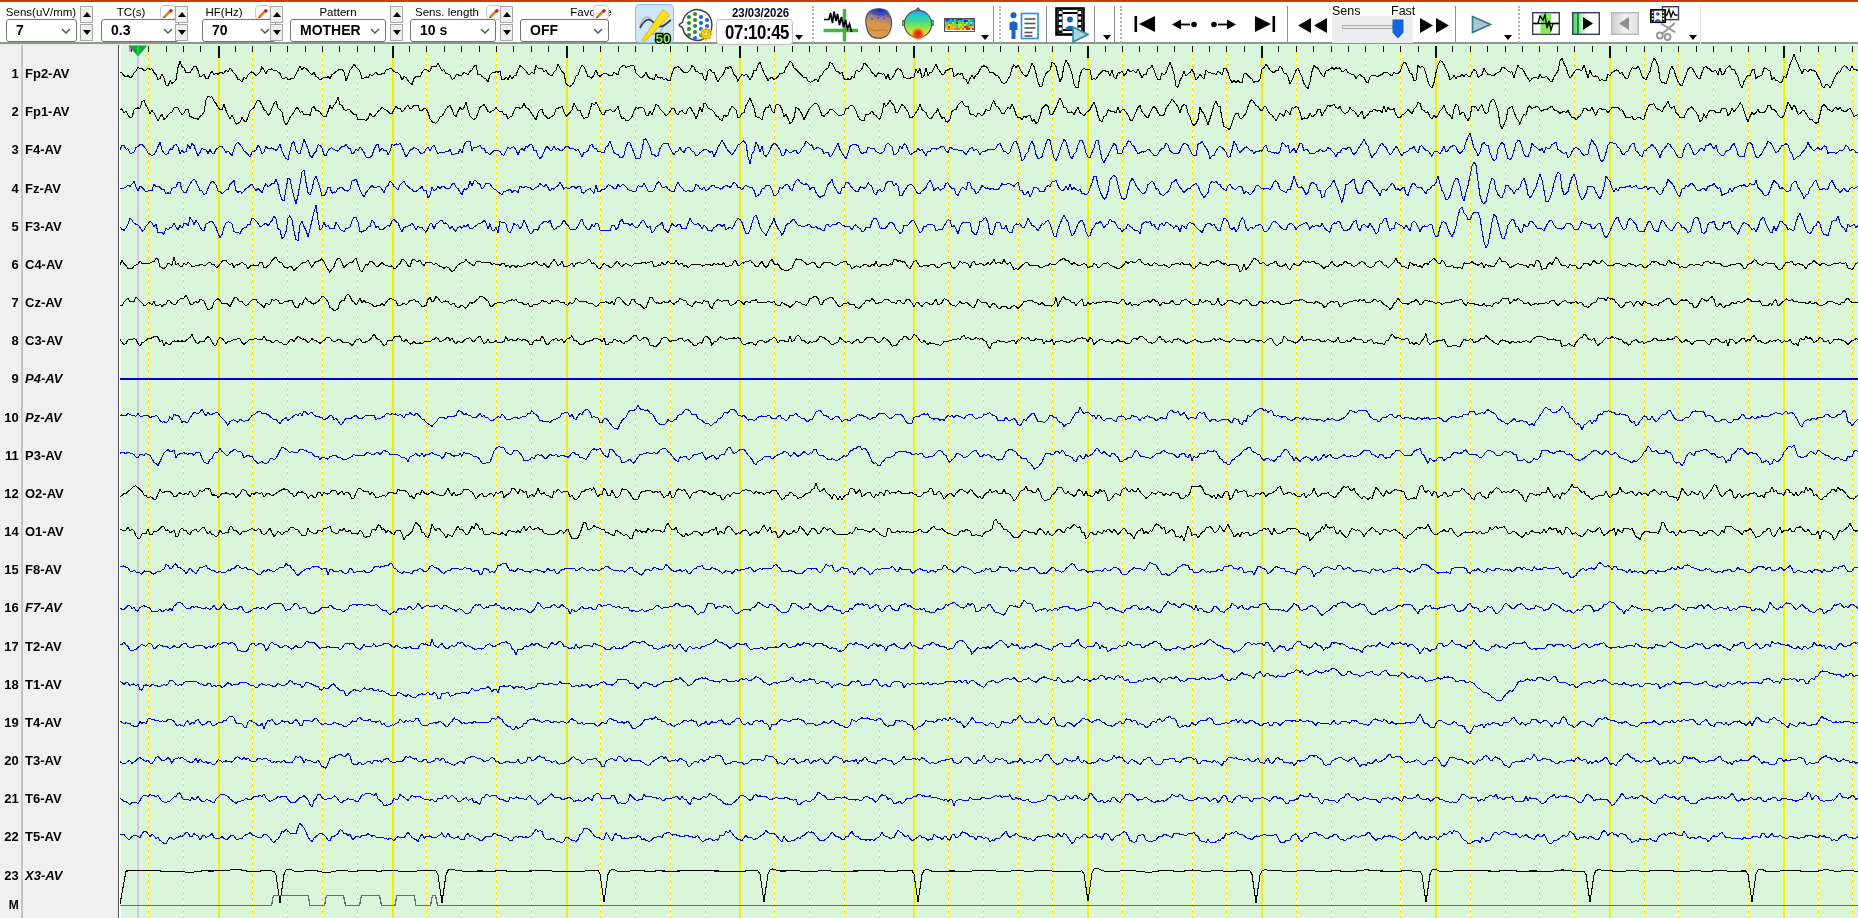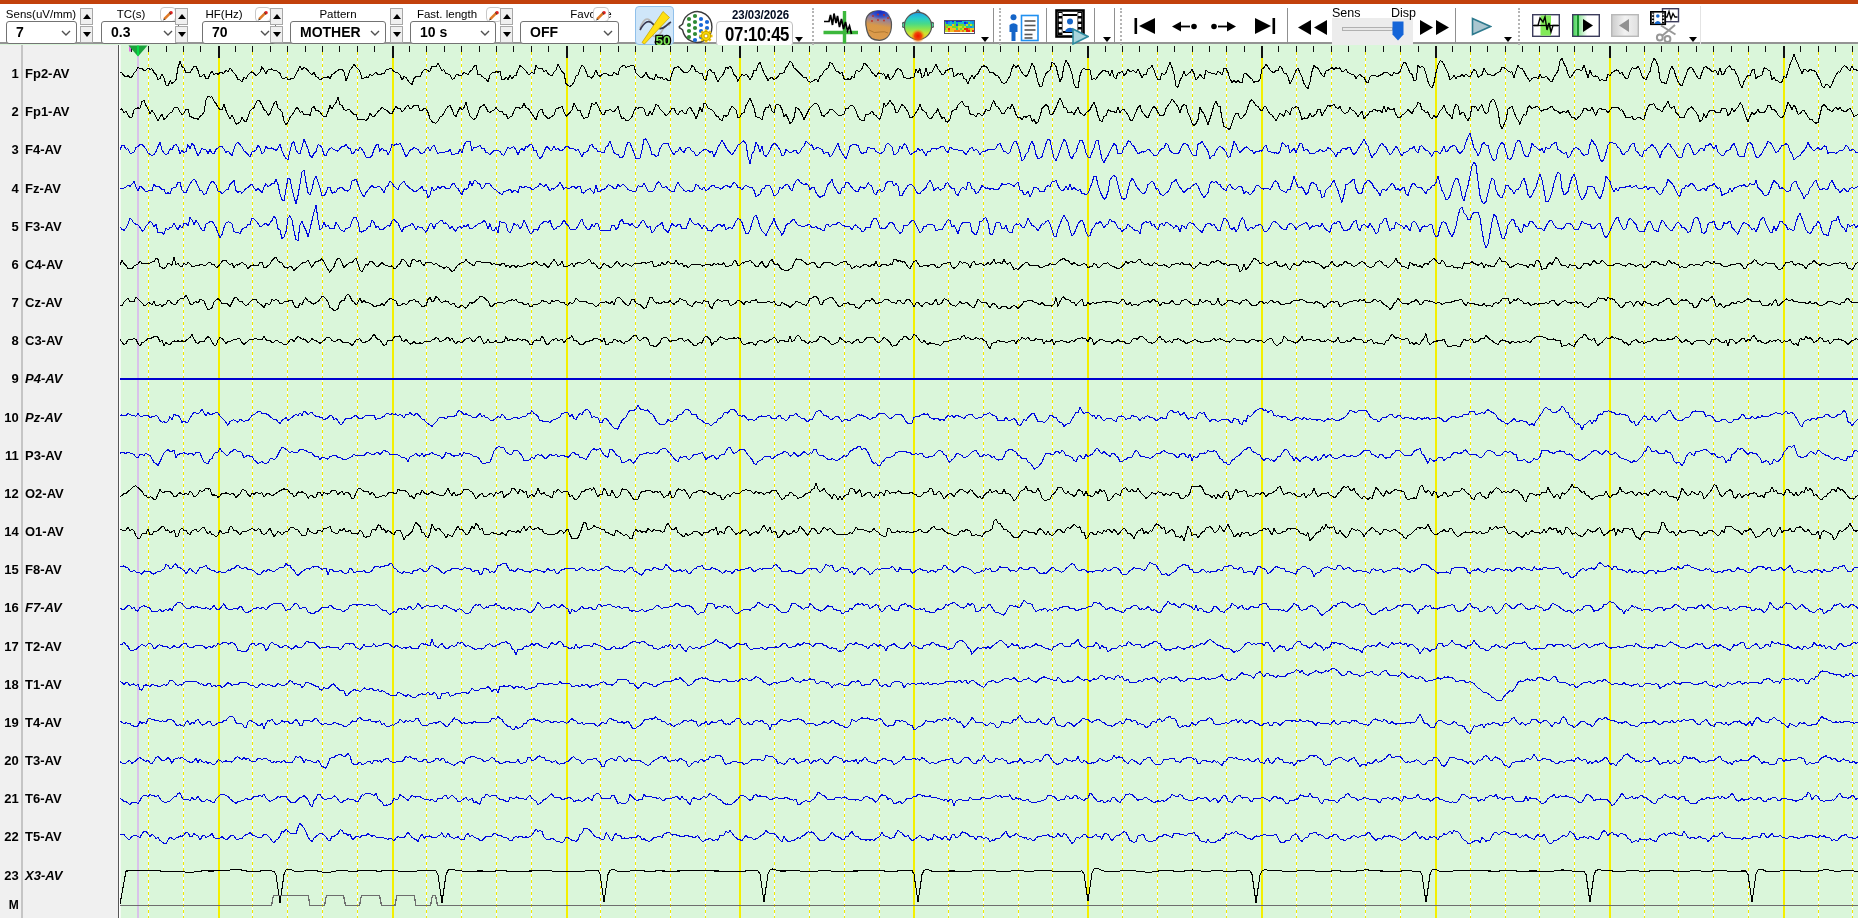--- a/index.html
+++ b/index.html
@@ -1,14 +1,14 @@
 <!DOCTYPE html>
 <html><head><meta charset="utf-8"><style>
 html,body{margin:0;padding:0;width:1858px;height:918px;overflow:hidden;background:#daf6da;font-family:"Liberation Sans",sans-serif;}
-#toolbar{position:absolute;left:0;top:0;width:1858px;height:44px;background:#ffffff;border-bottom:2px solid #949494;box-sizing:border-box;border-top:4px solid #c2410c;}
+#toolbar{position:absolute;left:0;top:0;width:1858px;height:44px;background:#ffffff;border-bottom:2px solid #949494;box-sizing:border-box;border-top:2px solid #c2410c;}
 .tlab{position:absolute;top:3.5px;font-size:11.5px;color:#000;text-align:center;white-space:nowrap;}
 .combo{position:absolute;top:17px;height:23px;background:#fff;border:1px solid #737373;border-radius:3px;box-sizing:border-box;}
 .cval{position:absolute;left:9px;top:2px;font-size:14px;font-weight:bold;color:#000;}
 .chev{position:absolute;right:5px;top:8px;}
 .spin{position:absolute;width:13px;background:#f0f0f0;border:1px solid #a8a8a8;box-sizing:border-box;display:flex;align-items:center;justify-content:center;}
 .pbtn{position:absolute;top:3px;width:14px;height:13px;background:#fff;border:1px solid #c8c8c8;border-radius:4px;}
 .vsep{position:absolute;top:4px;width:1px;height:36px;background:#909090;}
 .dsep{position:absolute;top:4px;width:0;height:37px;border-left:2px dotted #b4b4b4;}
 #btn50{position:absolute;left:635px;top:2px;width:39px;height:39px;background:#cfe6f9;border:1px solid #90c0ea;border-radius:4px;box-sizing:border-box;}
 #dt{position:absolute;left:716px;top:2.5px;width:77px;text-align:right;font-size:13px;font-weight:bold;color:#000a20;}
@@ -94,21 +94,21 @@
 <div class="spin" style="left:390px;top:4px;height:17px">
       <svg width="8" height="5">
         <polygon points="4,0 8,5 0,5" fill="#000"></polygon>
       </svg>
     </div>
     <div class="spin" style="left:390px;top:22px;height:17px">
       <svg width="8" height="5">
         <polygon points="0,0 8,0 4,5" fill="#000"></polygon>
       </svg>
     </div>
-<div class="tlab" style="left:411px;width:72px">Fast. length</div>
+<div class="tlab" style="left:411px;width:72px">Sens. length</div>
 <div class="pbtn" style="left:486px"><svg width="13" height="12">
         <circle cx="10" cy="2.8" r="1.8" fill="#e02020"></circle>
         <line x1="3.2" y1="9.2" x2="9.2" y2="3.2" stroke="#e07a28" stroke-width="2.6"></line>
         <line x1="8.2" y1="2.6" x2="10" y2="4.4" stroke="#222" stroke-width="1"></line>
         <polygon points="2,10.6 4.2,9.6 3,8.6" fill="#222"></polygon>
       </svg></div>
 <div class="combo" style="left:410px;width:86px">
       <span class="cval">10 s</span>
       <svg class="chev" width="10" height="6" viewBox="0 0 10 6">
         <path d="M1 1 L5 5 L9 1" fill="none" stroke="#505050" stroke-width="1.4"></path>
@@ -124,21 +124,21 @@
         <polygon points="0,0 8,0 4,5" fill="#000"></polygon>
       </svg>
     </div>
 <div class="tlab" style="left:553px;width:76px">Favorite</div>
 <div class="pbtn" style="left:593px"><svg width="13" height="12">
         <circle cx="10" cy="2.8" r="1.8" fill="#e02020"></circle>
         <line x1="3.2" y1="9.2" x2="9.2" y2="3.2" stroke="#e07a28" stroke-width="2.6"></line>
         <line x1="8.2" y1="2.6" x2="10" y2="4.4" stroke="#222" stroke-width="1"></line>
         <polygon points="2,10.6 4.2,9.6 3,8.6" fill="#222"></polygon>
       </svg></div>
-<div class="combo" style="left:520px;width:99px">
+<div class="combo" style="left:520px;width:89px">
       <span class="cval">OFF</span>
       <svg class="chev" width="10" height="6" viewBox="0 0 10 6">
         <path d="M1 1 L5 5 L9 1" fill="none" stroke="#505050" stroke-width="1.4"></path>
       </svg>
     </div>
 <div id="btn50"><svg width="39" height="39">
 <path d="M4 21 Q10 6 16 16 Q20 23 25 20" fill="none" stroke="#b8b8b8" stroke-width="1.6"></path>
 <path d="M14 26 Q20 34 26 24 Q30 16 34 18" fill="none" stroke="#b8b8b8" stroke-width="1.6"></path>
 <path d="M4 23 Q11 10 17 17 Q23 25 30 19 Q33 16 35 15" fill="none" stroke="#383850" stroke-width="1.7"></path>
 <polygon points="6,35.5 27,4.5 33.5,10.5 8.5,37" fill="#ffe012" stroke="#c8a800" stroke-width="0.8"></polygon>
@@ -381,21 +381,21 @@
 <polygon points="121,0 137,8 121,16" fill="#000"></polygon>
         <rect x="138.5" y="0" width="2.6" height="16" fill="#000"></rect>
 </svg></div>
 <div class="vsep" style="left:1287px"></div>
 <div style="position:absolute;left:1297px;top:16px"><svg width="31" height="15">
 <polygon points="14,0 14,15 1,7.5" fill="#000"></polygon>
         <polygon points="30,0 30,15 17,7.5" fill="#000"></polygon>
       </svg></div>
 <div id="slpanel"></div>
 <div class="sltxt" style="left:1332px">Sens</div>
-<div class="sltxt" style="left:1391px">Disp</div>
+<div class="sltxt" style="left:1391px">Fast</div>
 <div id="sltrack"></div>
 <div style="position:absolute;left:1392px;top:17px"><svg width="12" height="20">
         <path d="M0.5 0.5 h11 v13 l-5.5 6 -5.5 -6 Z" fill="#1565d8"></path>
       </svg></div>
 <div style="position:absolute;left:1419px;top:16px"><svg width="31" height="15">
 <polygon points="1,0 1,15 14,7.5" fill="#000"></polygon>
         <polygon points="17,0 17,15 30,7.5" fill="#000"></polygon>
       </svg></div>
 <div class="vsep" style="left:1455px"></div>
 <div style="position:absolute;left:1471px;top:13px"><svg width="21" height="19">

